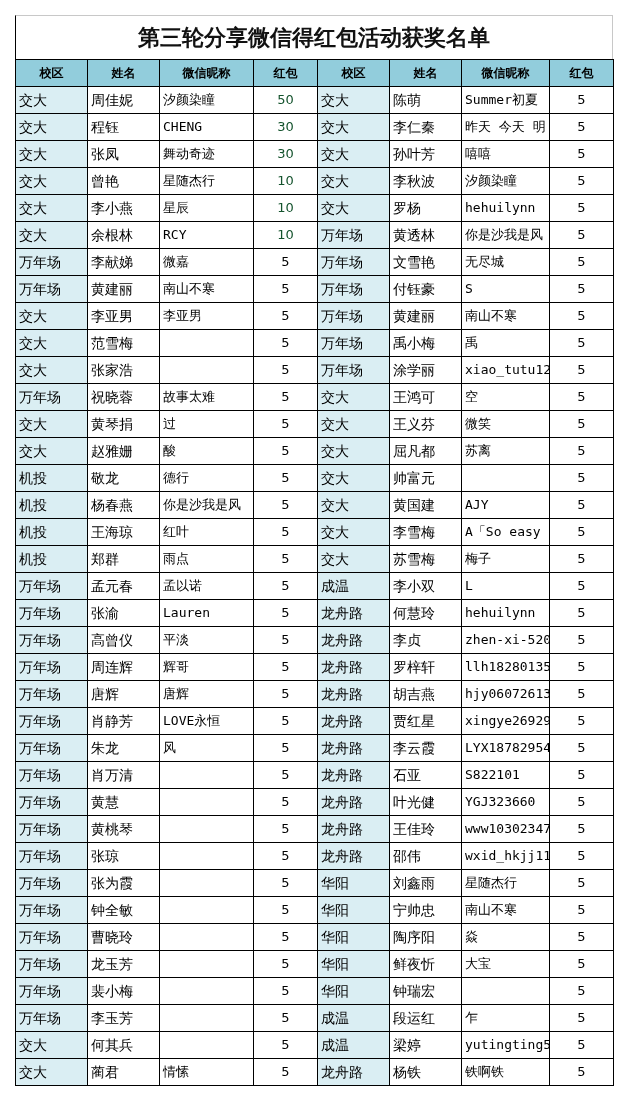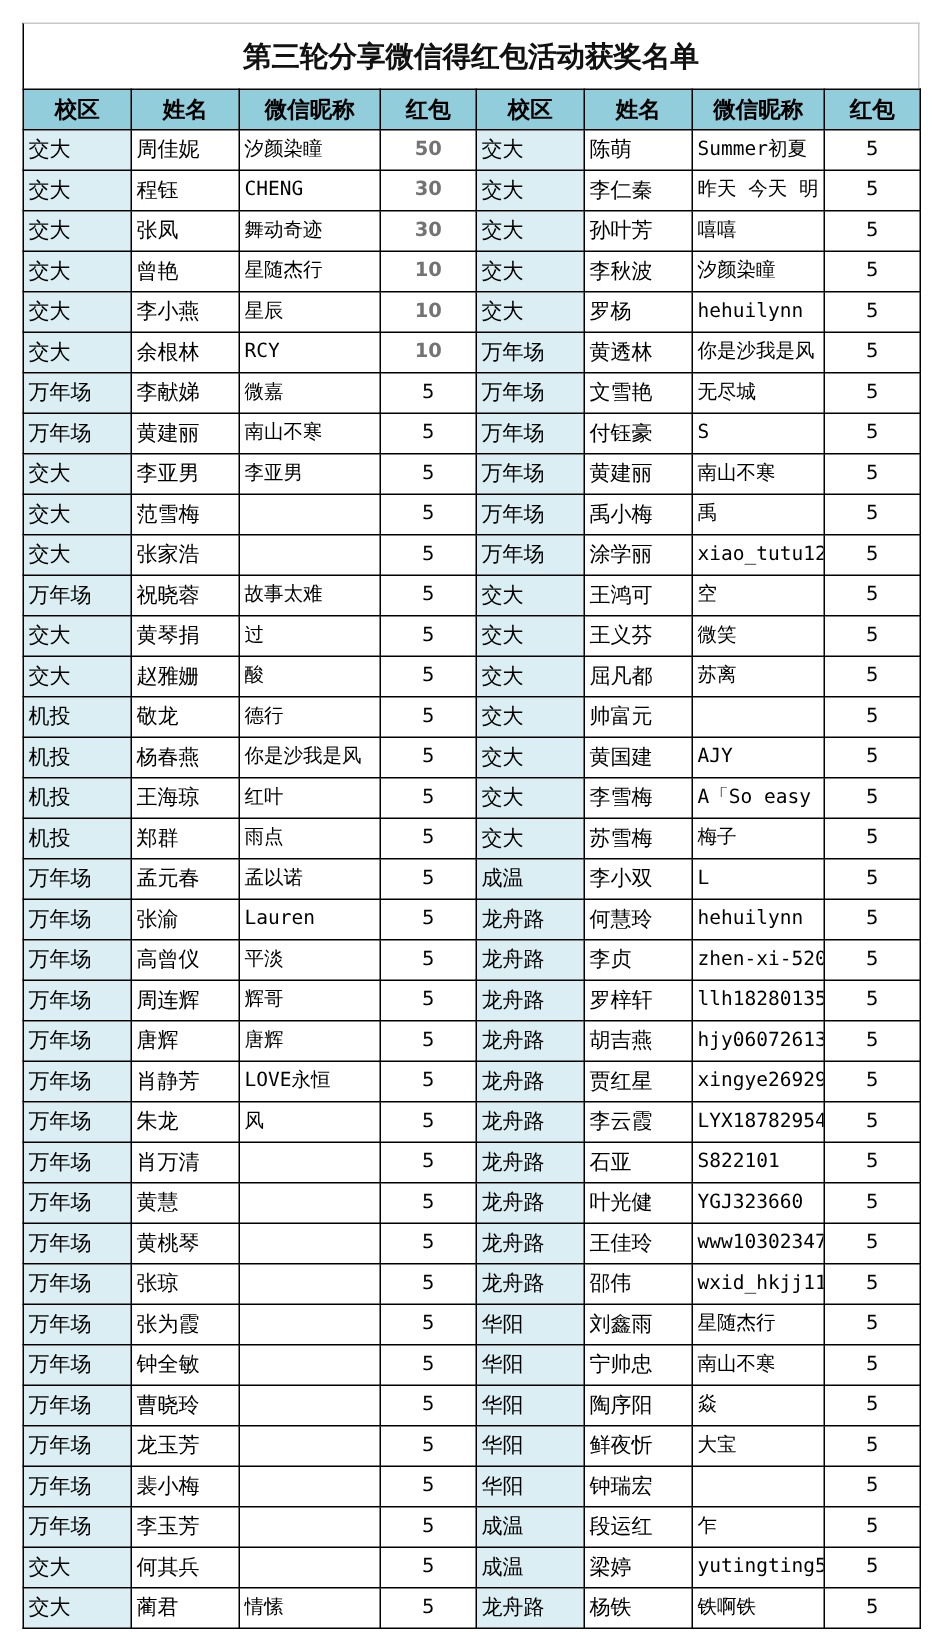--- a/index.html
+++ b/index.html
@@ -2,30 +2,30 @@
 <html><head>
 <meta charset="utf-8">
 <style>
   html, body { margin: 0; padding: 0; background: #ffffff; }
   body { width: 629px; height: 1099px; position: relative; overflow: hidden;
          font-family: "DejaVu Sans", sans-serif; color: #000; }
   .sheet { position: absolute; left: 15px; top: 15px; width: 598px; }
   .title-row { height: 44px; border-top: 1px solid #c8c8c8; border-right: 1px solid #c8c8c8;
                border-left: 1px solid #000; box-sizing: border-box;
                display: flex; align-items: center; justify-content: center;
-               font-family: "DejaVu Serif", serif; font-weight: bold; font-size: 19px; color: #111; }
+               font-family: "DejaVu Serif", serif; font-weight: bold; font-size: 22px; color: #111; }
   table { border-collapse: collapse; table-layout: fixed; width: 598px; }
   td, th { border: 1px solid #000; height: 26px; padding: 0 3px; box-sizing: border-box;
            white-space: nowrap; overflow: hidden; font-size: 14px; font-weight: normal;
            line-height: 26px; }
-  th { background: #92cddc; font-family: "DejaVu Serif", serif; font-weight: bold; font-size: 15px; text-align: center; }
+  th { background: #92cddc; font-family: "DejaVu Serif", serif; font-weight: bold; font-size: 12px; text-align: center; }
   td.campus { background: #daeef3; }
   td.nick { font-family: "DejaVu Sans Mono", monospace; font-size: 13px; }
   td.amt { text-align: center; font-size: 13px; }
-  td.amt.big { color: #737373; font-weight: bold; }
+  td.amt.big { color: #14532d; font-weight: normal; }
 </style>
 </head>
 <body>
 
 <div class="sheet">
   <div class="title-row">第三轮分享微信得红包活动获奖名单</div>
   <table>
     <colgroup>
       <col style="width:72px">
         <col style="width:72px">

